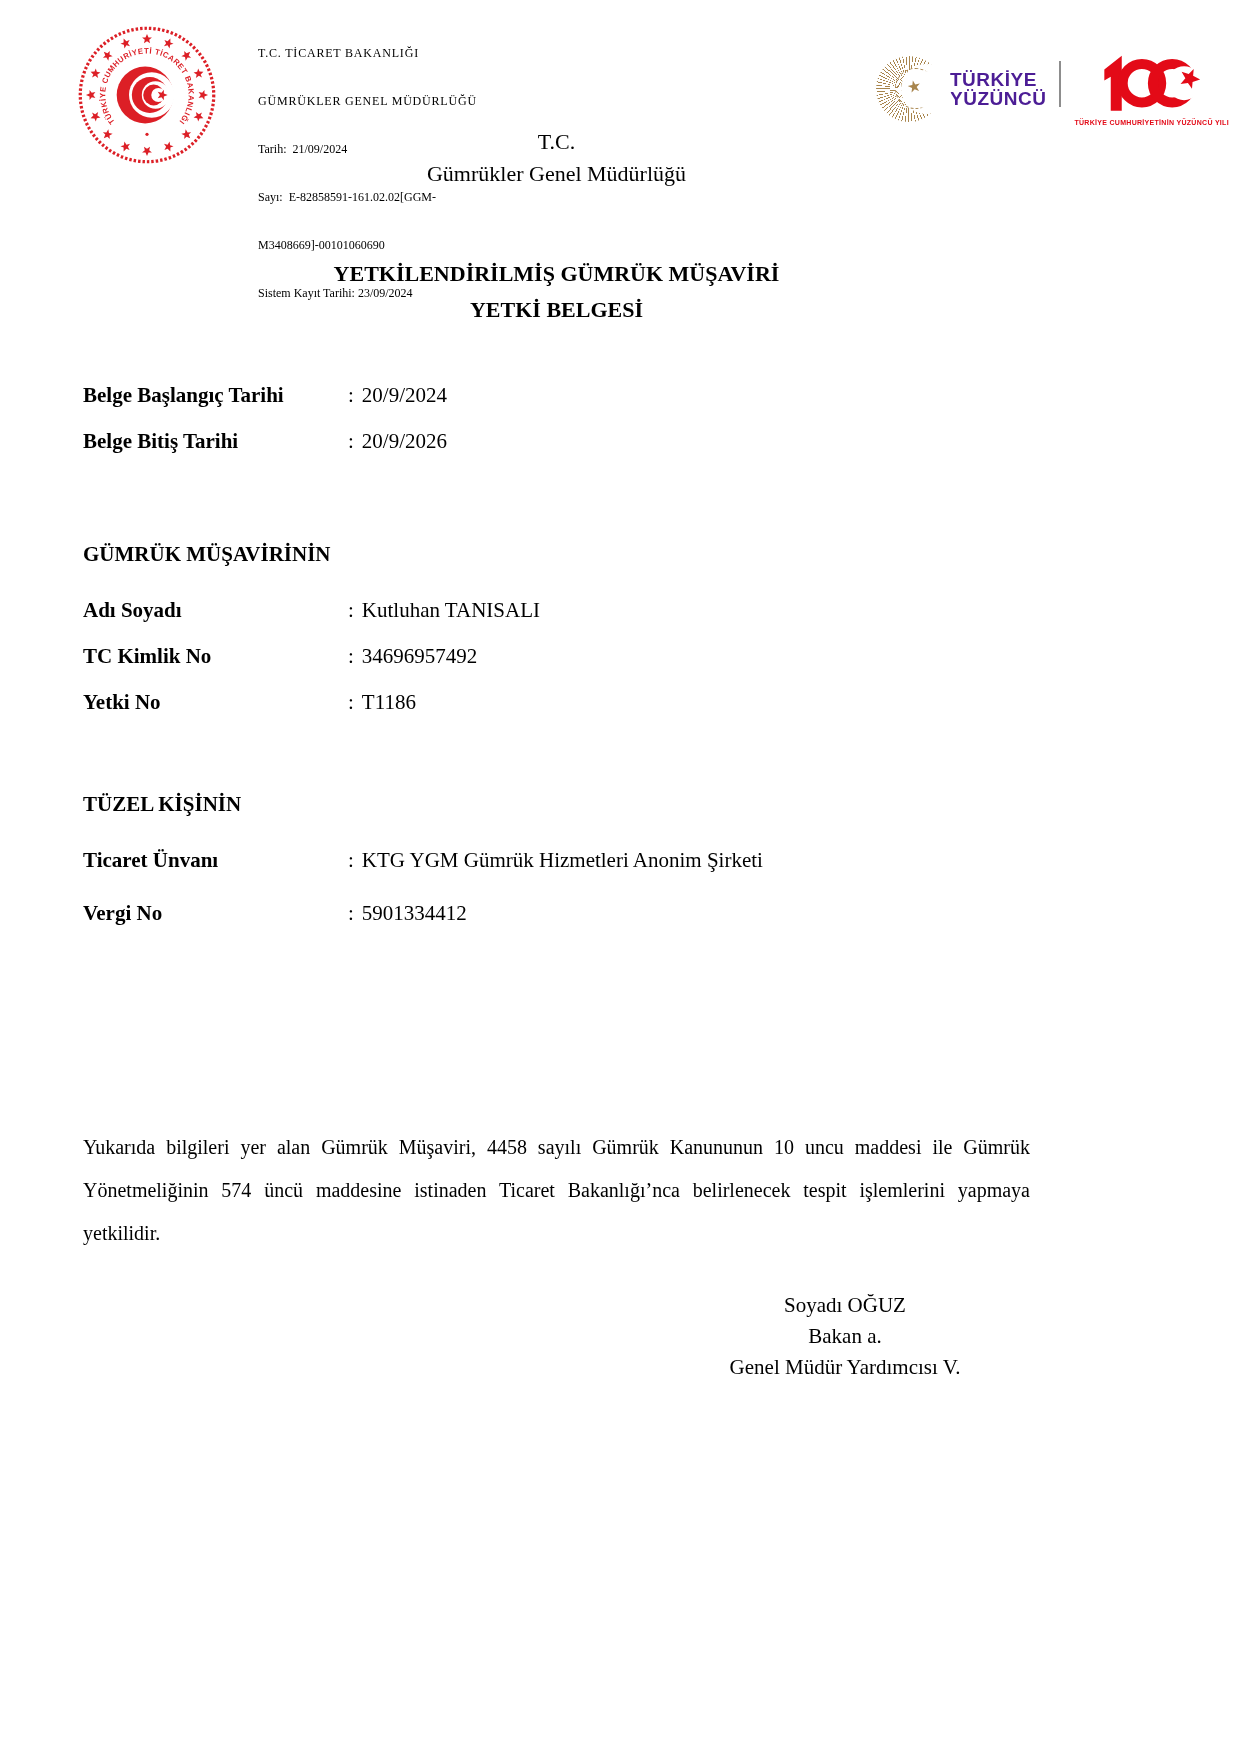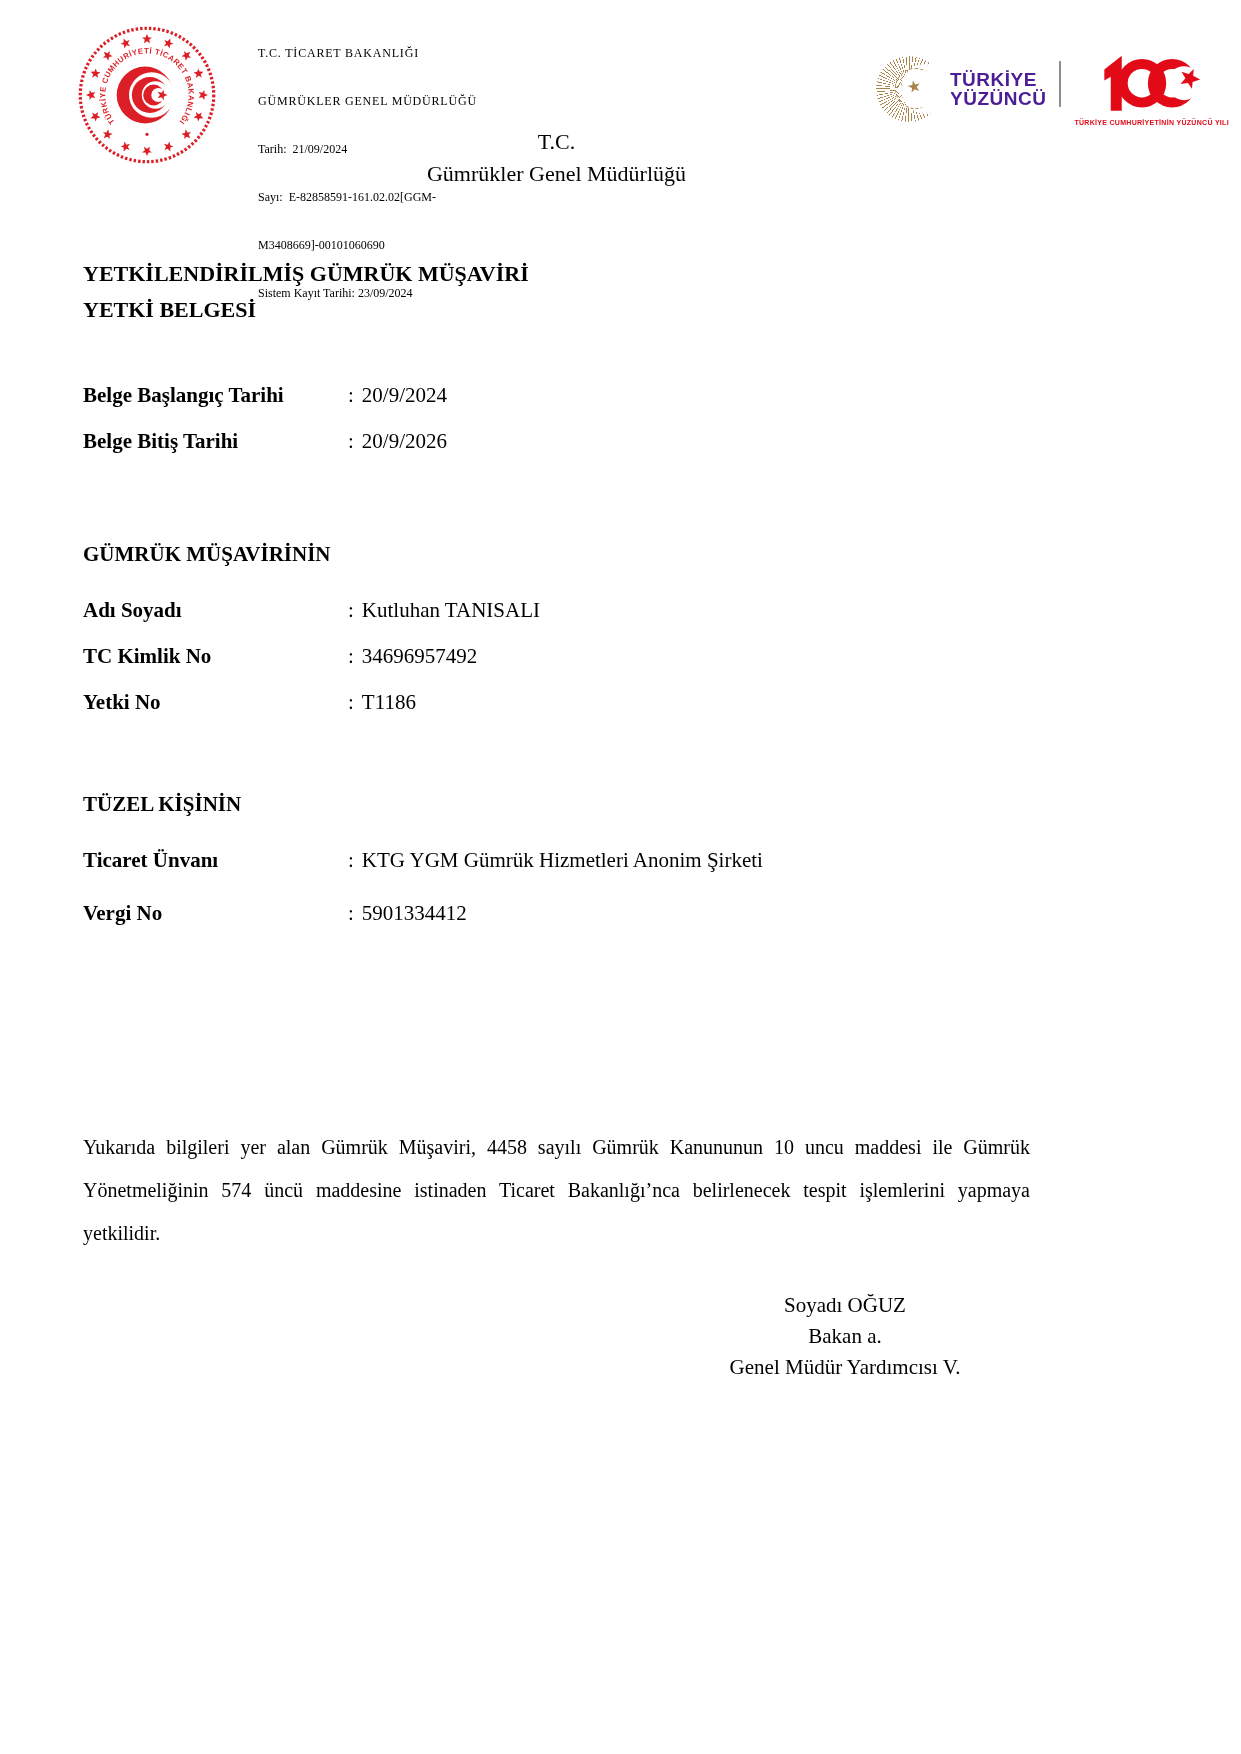--- a/index.html
+++ b/index.html
@@ -31,21 +31,21 @@
   .ty-star { position:absolute; left:31px; top:21px; font-size:16px; color:#a8854d;
              font-family:"DejaVu Sans",sans-serif; transform:rotate(-12deg); }
   .ty-text { margin-left:8px; font-family:"Liberation Sans","DejaVu Sans",sans-serif;
              font-weight:bold; color:#4c1d95; font-size:19px; line-height:19px; letter-spacing:0.5px; }
   .cent-divider { width:2px; height:46px; background:#8d8d8d; margin:0 13px 10px 13px; }
   .c100 { display:flex; flex-direction:column; align-items:center; }
   .c100-caption { margin-top:1px; font-family:"Liberation Sans","DejaVu Sans",sans-serif;
                   font-weight:bold; color:#e30a17; font-size:7px; letter-spacing:0.3px; white-space:nowrap; }
 
   
-  .doc-title { position:absolute; left:83px; top:256px; width:947px; text-align:left;
+  .doc-title { position:absolute; left:83px; top:256px; width:947px; text-align:center;
                font-weight:bold; font-size:22px; line-height:36px; }
 
   
   .frow { position:absolute; left:83px; width:947px; display:flex; font-size:21px; }
   .flabel { width:265px; font-weight:bold; flex:0 0 auto; }
   .fvalue { display:flex; }
   .fvalue .val { margin-left:8px; }
 
   .sec-head { position:absolute; left:83px; font-weight:bold; font-size:21px; }
 

